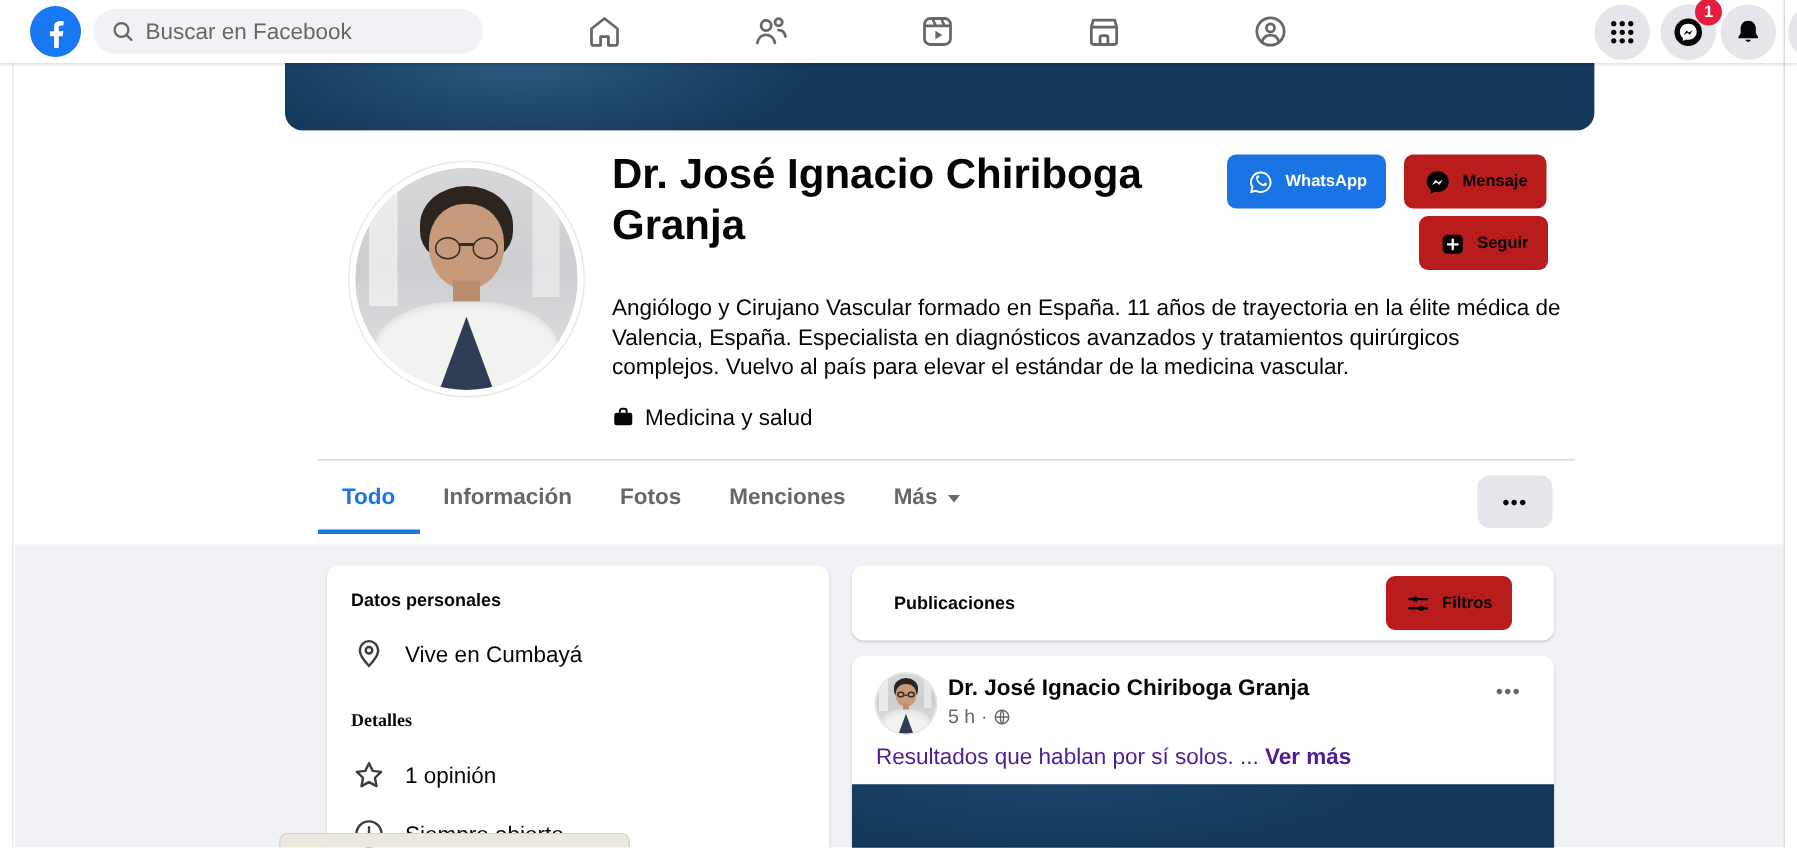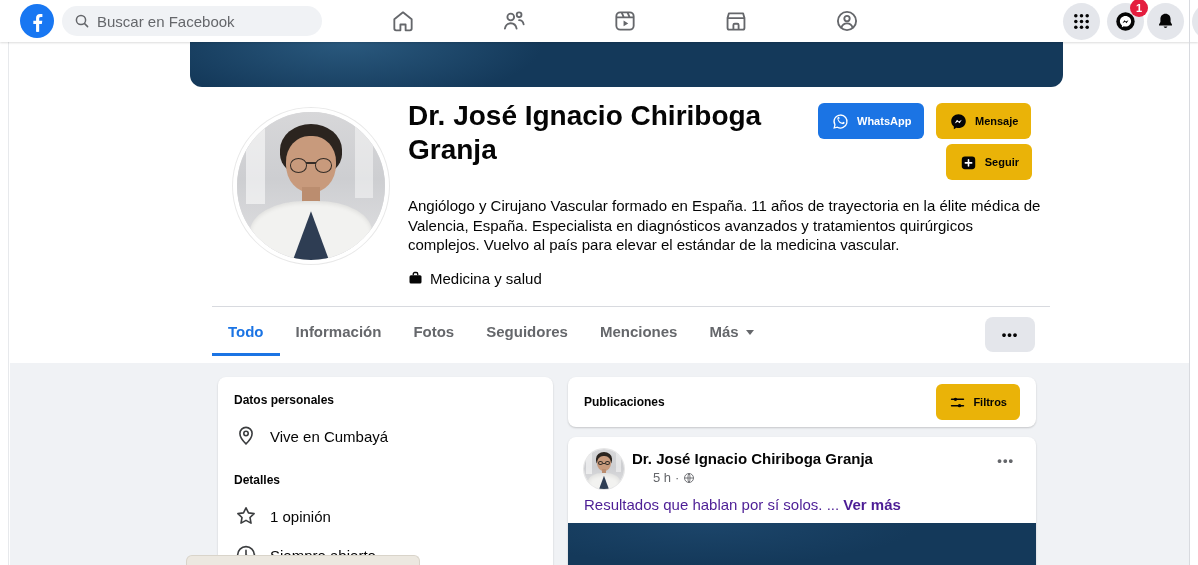--- a/index.html
+++ b/index.html
@@ -38,53 +38,53 @@
 
   .page-name { position:absolute; left:408px; top:99px; width:400px; font-size:28px; line-height:34px; font-weight:700; color:#050505; }
   .followers { position:absolute; left:408px; top:175px; font-size:15px; font-weight:600; color:#65676b; }
   .bio { position:absolute; left:408px; top:196px; width:636px; font-size:15px; line-height:19.5px; color:#050505; }
   .category { position:absolute; left:408px; top:270px; display:flex; align-items:center; gap:7px; font-size:15px; font-weight:400; }
   .category svg { width:15px; height:15px; }
 
   .btn { display:inline-flex; align-items:center; justify-content:center; gap:7px; height:36px; border-radius:6px; font-size:11px; font-weight:600; padding:0 13px; cursor:pointer; border:none; font-family:"Liberation Sans",sans-serif; }
   .btn svg { width:19px; height:19px; }
   .btn-blue { background:#1b74e4; color:#fff; }
-  .btn-gray { background:#eab308; color:#050505; }
+  .btn-gray { background:#b91c1c; color:#050505; }
   .btn-whatsapp { position:absolute; left:818px; top:103px; }
   .btn-message  { position:absolute; left:936px; top:103px; }
   .btn-follow   { position:absolute; right:166px; top:144px; }
 
   
   .tabs-divider { position:absolute; left:212px; top:306px; width:838px; height:1px; background:#d8dadf; }
   .tabs { position:absolute; left:212px; top:307px; height:49px; display:flex; }
   .tab { display:flex; align-items:center; padding:0 16px; font-size:15px; font-weight:600; color:#65676b; cursor:pointer; border-radius:6px 6px 0 0; }
   .tab.active { color:#1b74e4; box-shadow:inset 0 -3px 0 #1b74e4; }
   .caret { width:0; height:0; border-left:4.5px solid transparent; border-right:4.5px solid transparent; border-top:5px solid #65676b; margin-left:7px; margin-top:2px; }
   .tabs-overflow { position:absolute; left:985px; top:317px; width:50px; height:35px; border-radius:8px; background:#e4e6eb; display:flex; align-items:center; justify-content:center; font-weight:700; font-size:13px; letter-spacing:1px; color:#050505; cursor:pointer; }
 
   
   .gray-area { position:absolute; left:10px; top:363px; width:1179px; height:202px; background:#f0f2f5; }
   .card { position:absolute; background:#fff; border-radius:8px; box-shadow:0 1px 2px rgba(0,0,0,.18); }
 
   .card-intro { left:218px; top:377px; width:335px; height:230px; padding:16px; }
   .card-title { font-size:12px; font-weight:700; color:#050505; }
   .info-row { display:flex; align-items:center; gap:12px; margin-top:17px; font-size:15px; color:#050505; }
   .info-row svg { width:24px; height:24px; flex:0 0 auto; }
-  .details-title { margin-top:25px; }
+  .details-title { margin-top:25px;font-family:Liberation Serif, serif; }
   .info-row.tight { margin-top:15px; }
 
-  .card-pubs { left:568px; top:377px; width:468px; height:50px; display:flex; align-items:center; justify-content:space-between; padding:0 16px; }
+  .card-pubs { left:568px; top:377px; width:468px; height:50px; display:flex; align-items:center; justify-content:space-between; padding:0 28px; }
   .btn-filters { height:36px; }
   .btn-filters svg { width:17px; height:17px; }
 
   .card-post { left:568px; top:437px; width:468px; height:180px; border-radius:8px 8px 0 0; display:flex; flex-direction:column; overflow:hidden; }
   .post-head { display:flex; align-items:flex-start; gap:8px; padding:12px 16px 0; }
   .post-avatar { width:40px; height:40px; border-radius:50%; overflow:hidden; box-shadow:0 0 0 1px rgba(0,0,0,.1); flex:0 0 auto; cursor:pointer; }
   .post-author { font-size:15px; font-weight:700; color:#050505; line-height:19px; cursor:pointer; }
-  .post-time { display:flex; align-items:center; gap:4px; font-size:13px; color:#65676b; margin-top:2px;margin-left:21px; }
+  .post-time { display:flex; align-items:center; gap:4px; font-size:13px; color:#65676b; margin-top:2px; }
   .post-time svg { width:12px; height:12px; }
   .post-menu { margin-left:auto; color:#65676b; font-weight:700; font-size:13px; letter-spacing:1px; cursor:pointer; padding:4px 6px; border-radius:50%; }
   .post-text { padding:7px 16px 10px; font-size:15px; color:#4c1d95; }
   .see-more { font-weight:700; cursor:pointer; }
   .post-image { flex:1; background:#14395a; background-image:radial-gradient(ellipse 300px 60px at 30% 0%, #1c456a 0%, #14395a 70%); cursor:pointer; }
 
   
   .edge-left  { position:absolute; left:8px; top:0; width:1px; height:565px; background:#e7e9ec; }
   .edge-right { position:absolute; left:1189px; top:0; width:1px; height:565px; background:#d8dadf; z-index:8; }
   .partial-avatar { position:absolute; left:1192px; top:3px; width:37px; height:37px; border-radius:50%; background:#e4e6eb; z-index:7; }
@@ -250,23 +250,20 @@
   <div class="tabs-divider"></div>
   <nav class="tabs">
     <div class="tab active">
         <span>Todo</span>
       </div>
     <div class="tab">
         <span>Información</span>
       </div>
     <div class="tab">
         <span>Fotos</span>
-      </div>
-    <div class="tab">
-        <span>Seguidores</span>
       </div>
     <div class="tab">
         <span>Menciones</span>
       </div>
     <div class="tab">
         <span>Más</span>
         <span class="caret"></span>
       </div>
   </nav>
   <div class="tabs-overflow">•••</div>

